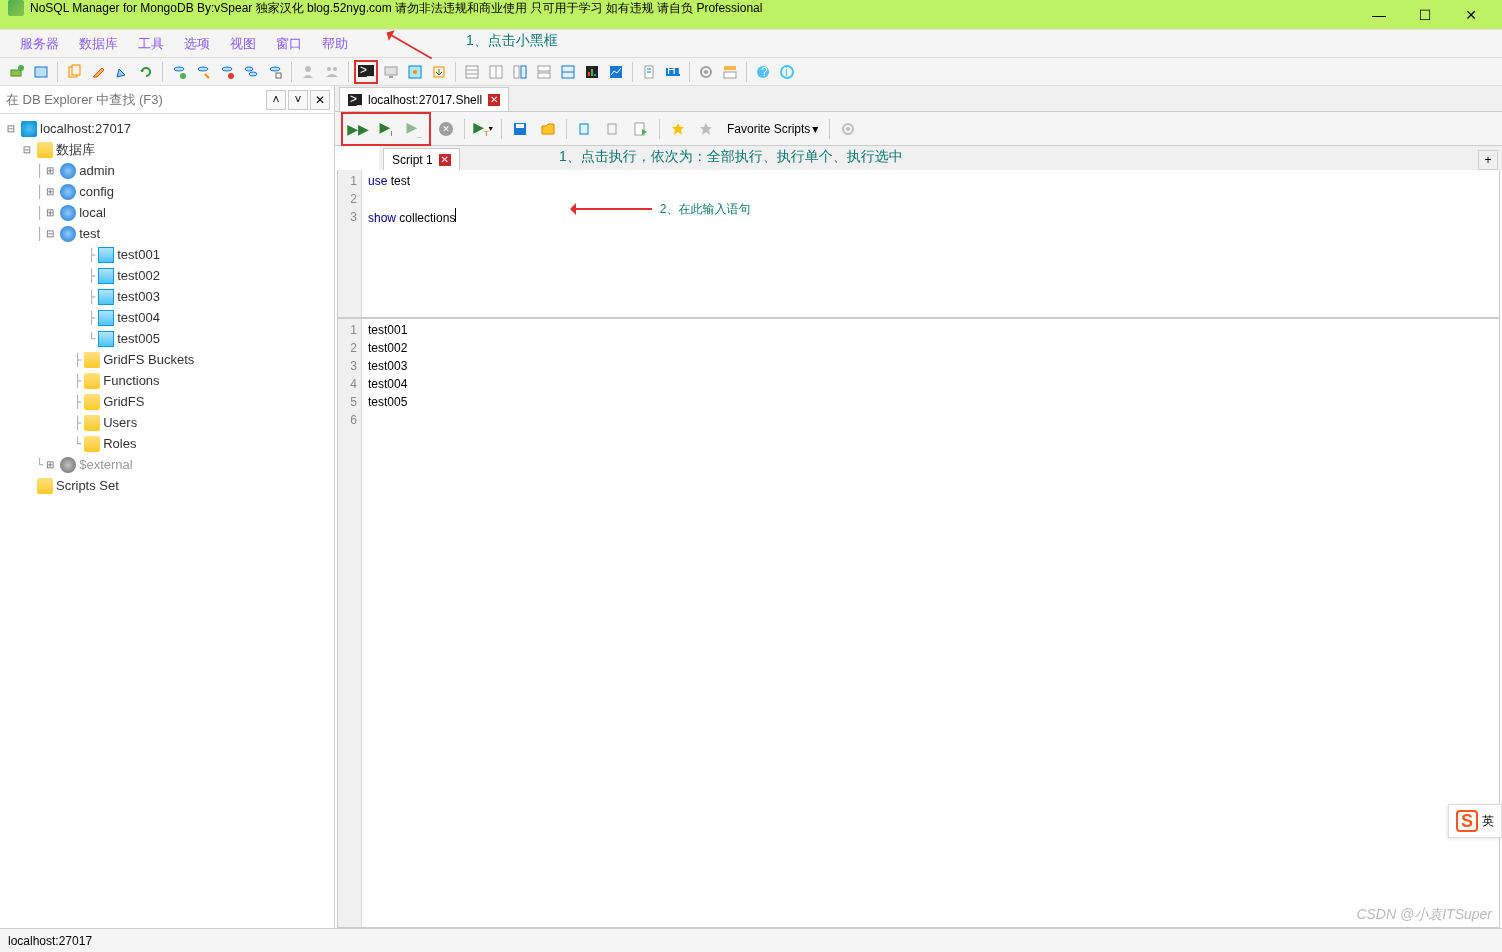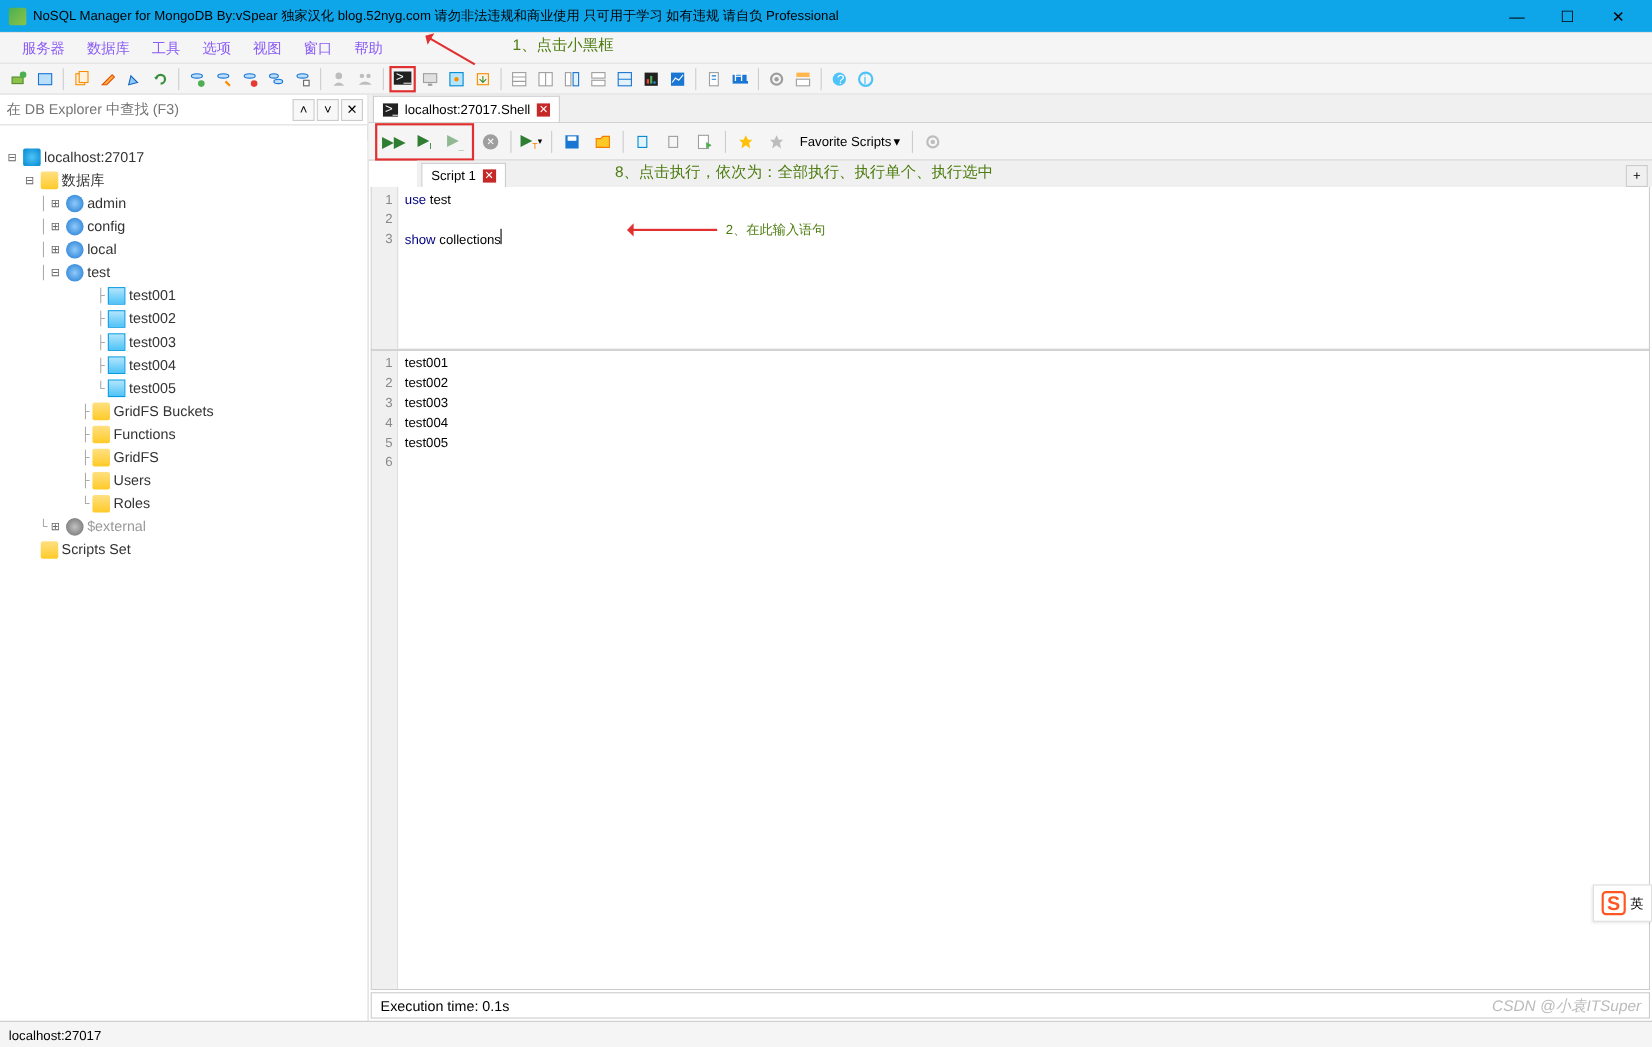--- a/index.html
+++ b/index.html
@@ -1,30 +1,30 @@
 <!DOCTYPE html>
 <html><head>
 <meta charset="utf-8">
 <style>
 * { margin: 0; padding: 0; box-sizing: border-box; font-family: "Microsoft YaHei", "Segoe UI", Tahoma, sans-serif; font-size: 12px; }
 body { background: #fff; width: 1502px; height: 952px; overflow: hidden; display: flex; flex-direction: column; }
-.titlebar { height: 30px; display: flex; align-items: center; padding: 0 8px; background: #0ea5e9; border-bottom: 1px solid #e0e0e0; }
+.titlebar { height: 30px; display: flex; align-items: flex-start; padding: 0 8px; background: #bef264; border-bottom: 1px solid #e0e0e0; }
 .titlebar .app-icon { width: 16px; height: 16px; background: linear-gradient(135deg, #4caf50, #8bc34a); border-radius: 2px; margin-right: 6px; }
 .titlebar .title-text { flex: 1; font-size: 12px; color: #000; }
 .titlebar .win-controls { display: flex; gap: 0; }
 .titlebar .win-btn { width: 46px; height: 30px; display: flex; align-items: center; justify-content: center; color: #000; font-size: 14px; }
 .menubar { height: 28px; display: flex; align-items: center; padding: 0 10px; background: #f5f5f5; border-bottom: 1px solid #ddd; }
 .menubar .menu-item { padding: 4px 10px; font-size: 13px; color: #8b5cf6; }
-.annotation { color: #4d7c0f; font-size: 14px; position: absolute; z-index: 100; pointer-events: none; }
+.annotation { color: #0f766e; font-size: 14px; position: absolute; z-index: 100; pointer-events: none; }
 .main-toolbar { height: 28px; display: flex; align-items: center; padding: 2px 6px; gap: 2px; background: #f5f5f5; border-bottom: 1px solid #ddd; position: relative; }
 .tb-btn { width: 22px; height: 22px; display: flex; align-items: center; justify-content: center; border: 1px solid transparent; }
 .tb-sep { width: 1px; height: 20px; background: #ccc; margin: 0 3px; }
 .red-box { border: 2px solid #e03030 !important; }
 .body-split { flex: 1; display: flex; overflow: hidden; }
-.left-panel { width: 335px; display: flex; flex-direction: column; border-right: 1px solid #ccc; gap: 14px; }
+.left-panel { width: 335px; display: flex; flex-direction: column; border-right: 1px solid #ccc; }
 .search-bar { height: 28px; display: flex; align-items: center; padding: 2px 4px; background: #fff; border-bottom: 1px solid #ddd; }
 .search-bar input { flex: 1; border: none; outline: none; font-size: 13px; padding: 2px; }
 .search-ctrl { width: 20px; height: 20px; display: flex; align-items: center; justify-content: center; border: 1px solid #ccc; background: #f8f8f8; margin-left: 2px; }
 .tree { flex: 1; overflow: auto; padding: 4px 2px; background: #fff; }
 .tree-row { display: flex; align-items: center; height: 21px; white-space: nowrap; }
 .tree-toggle { width: 14px; height: 14px; display: flex; align-items: center; justify-content: center; font-size: 10px; color: #666; }
 .tree-toggle::before { content: '⊞'; }
 .tree-toggle.open::before { content: '⊟'; }
 .tree-toggle.none::before { content: ''; }
 .tree-icon { width: 16px; height: 16px; margin: 0 3px; }
@@ -477,21 +477,21 @@
             <circle cx="8" cy="8" r="2" fill="#bdbdbd"></circle>
           </svg>
         </div>
     </div>
 
     <div class="script-tabs">
       <div class="script-tab">
         <span>Script 1</span>
         <span class="tab-close">✕</span>
       </div>
-      <span class="annotation" style="left:180px; top:2px;">8、点击执行，依次为：全部执行、执行单个、执行选中</span>
+      <span class="annotation" style="left:180px; top:2px;">1、点击执行，依次为：全部执行、执行单个、执行选中</span>
       <div class="add-tab">+</div>
     </div>
 
     <div class="editor">
       <div class="gutter">
         <div>1</div>
         <div>2</div>
         <div>3</div>
       </div>
       <div class="code">
@@ -515,21 +515,20 @@
       <div class="code">
         <div>test001</div>
         <div>test002</div>
         <div>test003</div>
         <div>test004</div>
         <div>test005</div>
         <div></div>
       </div>
     </div>
 
-    <div class="exec-status">Execution time: 0.1s</div>
 
     <div class="ime-badge">
       <span class="s">S</span>
       <span>英</span>
     </div>
   </div>
 </div>
 
 <div class="statusbar">
   <span>localhost:27017</span>

